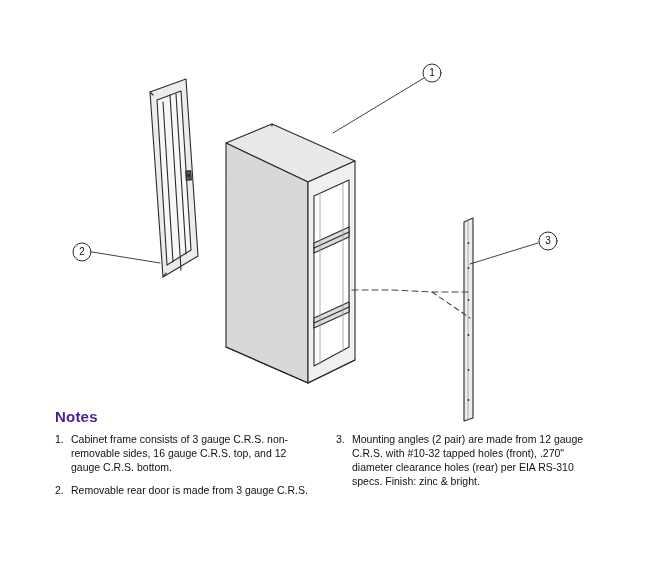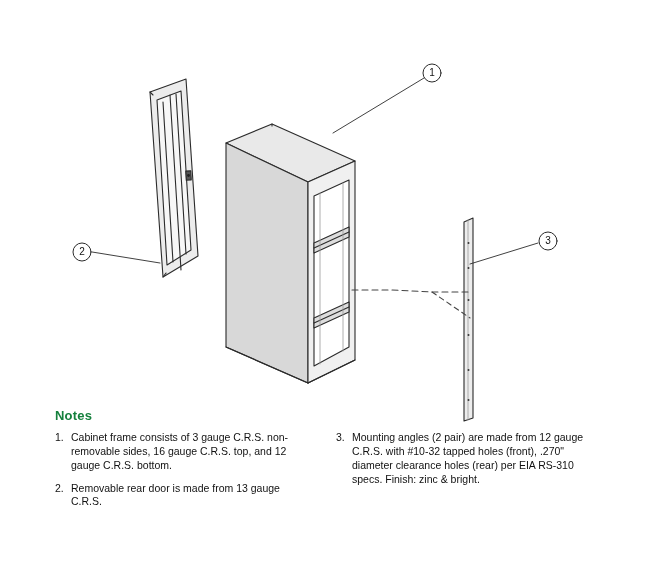--- a/index.html
+++ b/index.html
@@ -28,24 +28,24 @@
     width: 650px;
     height: 573px;
   }
   .notes-block {
     position: absolute;
     left: 55px;
     top: 408px;
     width: 540px;
   }
   .notes-title {
-    font-size: 13px;
+    font-size: 15px;
     font-weight: bold;
     letter-spacing: 0.2px;
-    color: #15803d;
+    color: #4c1d95;
     margin: 0 0 8px 0;
   }
   .notes-cols {
     display: flex;
     gap: 26px;
     align-items: flex-start;
   }
   .notes-col {
     width: 255px;
   }
@@ -163,21 +163,21 @@
   <div class="notes-block">
     <div class="notes-title">Notes</div>
     <div class="notes-cols">
       <div class="notes-col">
         <div class="note-item">
           <div class="note-num">1.</div>
           <div class="note-text">Cabinet frame consists of 3 gauge C.R.S. non-removable sides, 16 gauge C.R.S. top, and 12 gauge C.R.S. bottom.</div>
         </div>
         <div class="note-item">
           <div class="note-num">2.</div>
-          <div class="note-text">Removable rear door is made from 13 gauge C.R.S.</div>
+          <div class="note-text">Removable rear door is made from 3 gauge C.R.S.</div>
         </div>
       </div>
       <div class="notes-col">
         <div class="note-item">
           <div class="note-num">3.</div>
           <div class="note-text">Mounting angles (2 pair) are made from 12 gauge C.R.S. with #10-32 tapped holes (front), .270" diameter clearance holes (rear) per EIA RS-310 specs.  Finish: zinc &amp; bright.</div>
         </div>
       </div>
     </div>
   </div>

